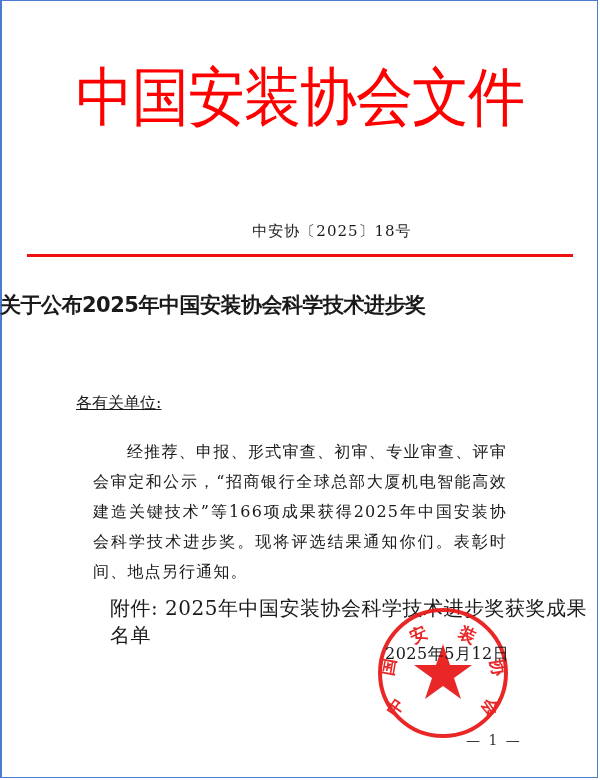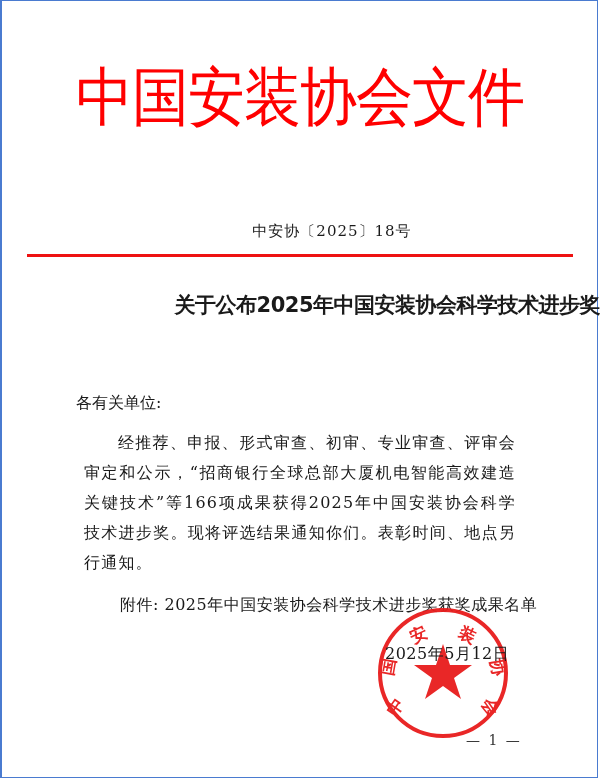--- a/index.html
+++ b/index.html
@@ -6,28 +6,28 @@
   body { width: 600px; height: 780px; position: relative; overflow: hidden;
          font-family: "DejaVu Serif", "Liberation Serif", serif; color: #1a1a1a; }
   .frame { position: absolute; left: 0; top: 0; width: 598px; height: 778px;
            border: 1px solid #4a7bd0; border-left-width: 2px; box-sizing: border-box; }
   .masthead { position: absolute; left: 0; top: 62px; width: 600px; text-align: center;
               color: #ff0000; font-size: 57px; letter-spacing: -1px; line-height: 70px;
               font-family: "DejaVu Serif", serif; transform: scaleY(1.12); }
   .docno { position: absolute; left: 0; top: 222px; width: 600px; text-align: center;
            font-size: 15px; letter-spacing: 1px; padding-left: 32px; }
   .redline { position: absolute; left: 27px; top: 254px; width: 546px; height: 3px; background: #ee1111; }
-  .title { position: absolute; left: 0; top: 287px; width: 600px; text-align: right;
+  .title { position: absolute; left: 0; top: 287px; width: 600px; text-align: left;
            font-size: 21px; line-height: 36px; font-weight: bold;
            font-family: "DejaVu Sans", sans-serif; letter-spacing: -0.5px; }
-  .salutation { position: absolute; left: 76px; top: 393px; font-size: 16px; }
+  .salutation { position: absolute; left: 76px; top: 393px; font-size: 16px; text-decoration: underline; }
   .body { position: absolute; left: 76px; top: 420px; width: 448px; font-size: 16px;
           line-height: 30px; text-align: justify; letter-spacing: 1.2px; }
-  .body p { margin: 8px; text-indent: 34px; }
-  .attach { position: absolute; left: 120px; top: 595px; font-size: 16px; letter-spacing: 0.5px; }
+  .body p { margin: 17px; text-indent: 34px; }
+  .attach { position: absolute; left: 110px; top: 595px; font-size: 20px; letter-spacing: 0.5px; }
   .date { position: absolute; left: 385px; top: 644px; font-size: 16px; letter-spacing: 0.5px; z-index: 2; }
   .pageno { position: absolute; left: 466px; top: 732px; font-size: 14px; color: #333; letter-spacing: 2px; }
   .seal { position: absolute; left: 376px; top: 606px; width: 134px; height: 134px; z-index: 1; opacity: 0.95; }
 </style>
 </head>
 <body>
 
 <div class="frame"></div>
 
 <div class="masthead">中国安装协会文件</div>

